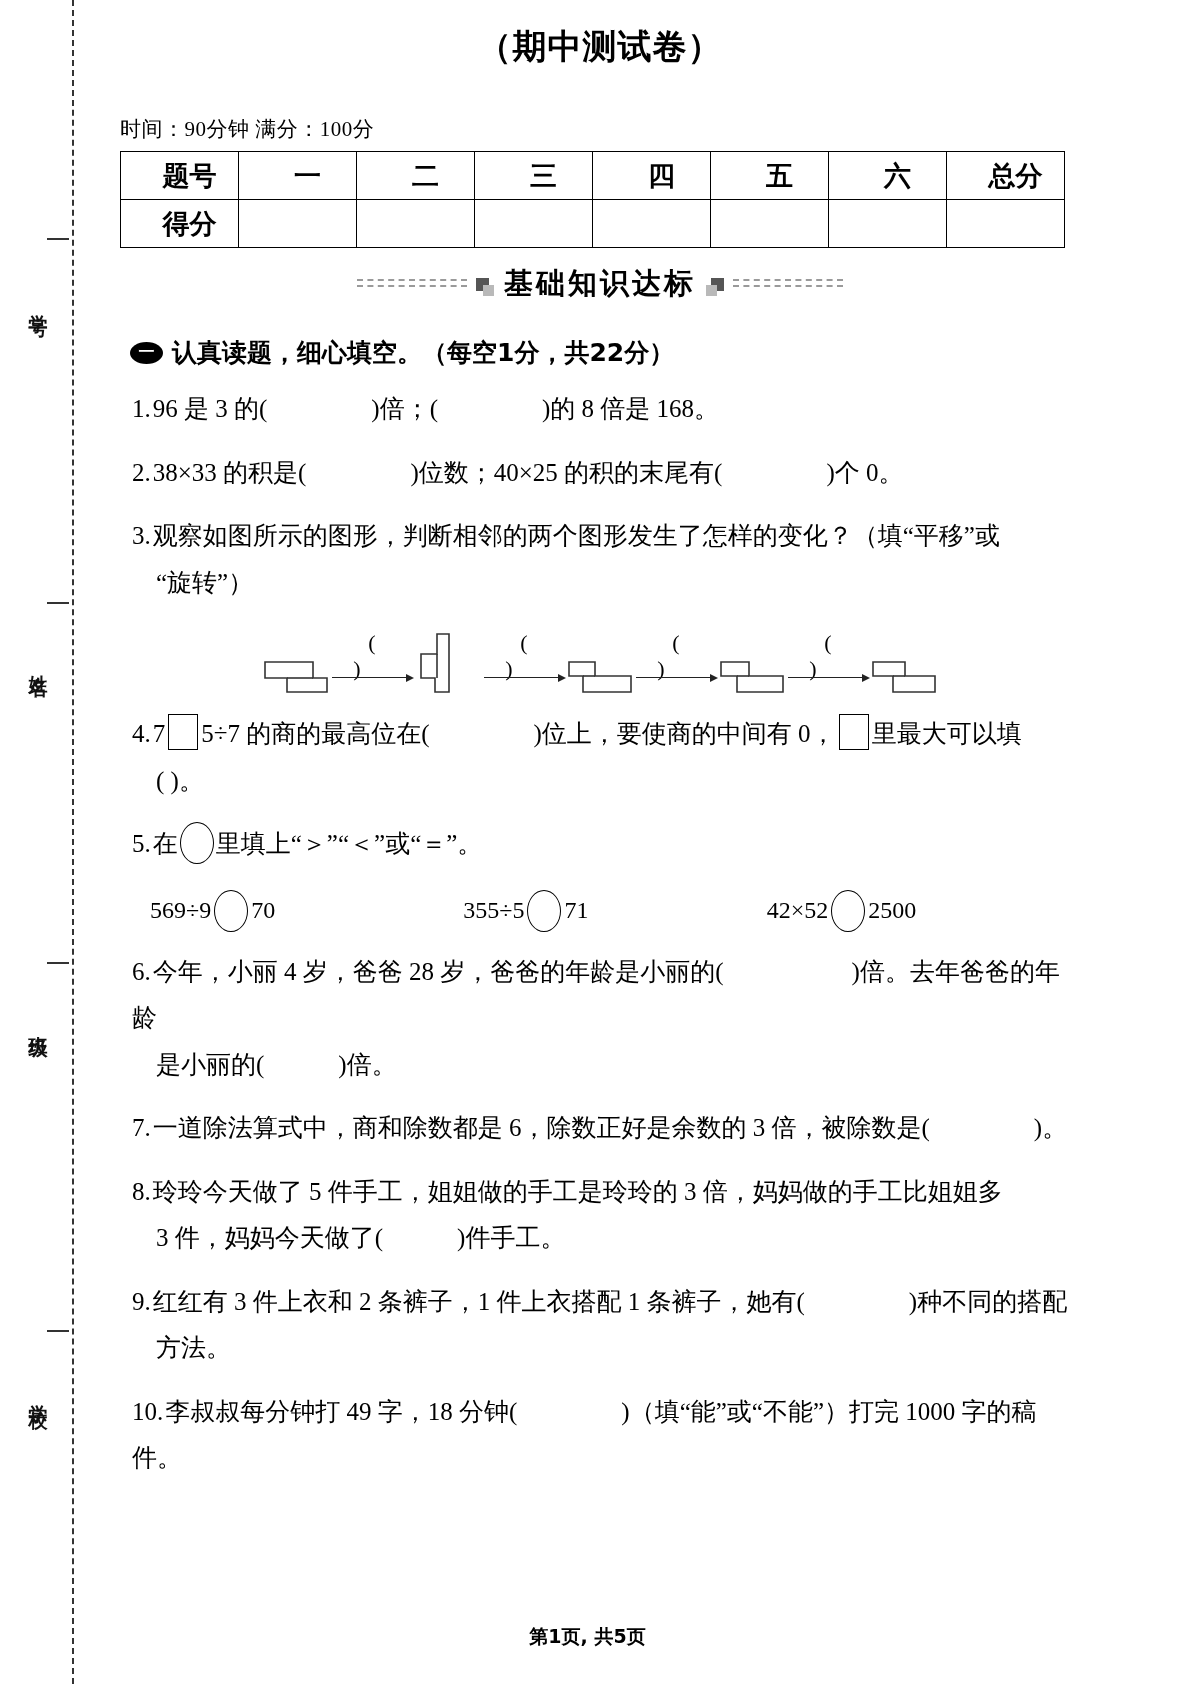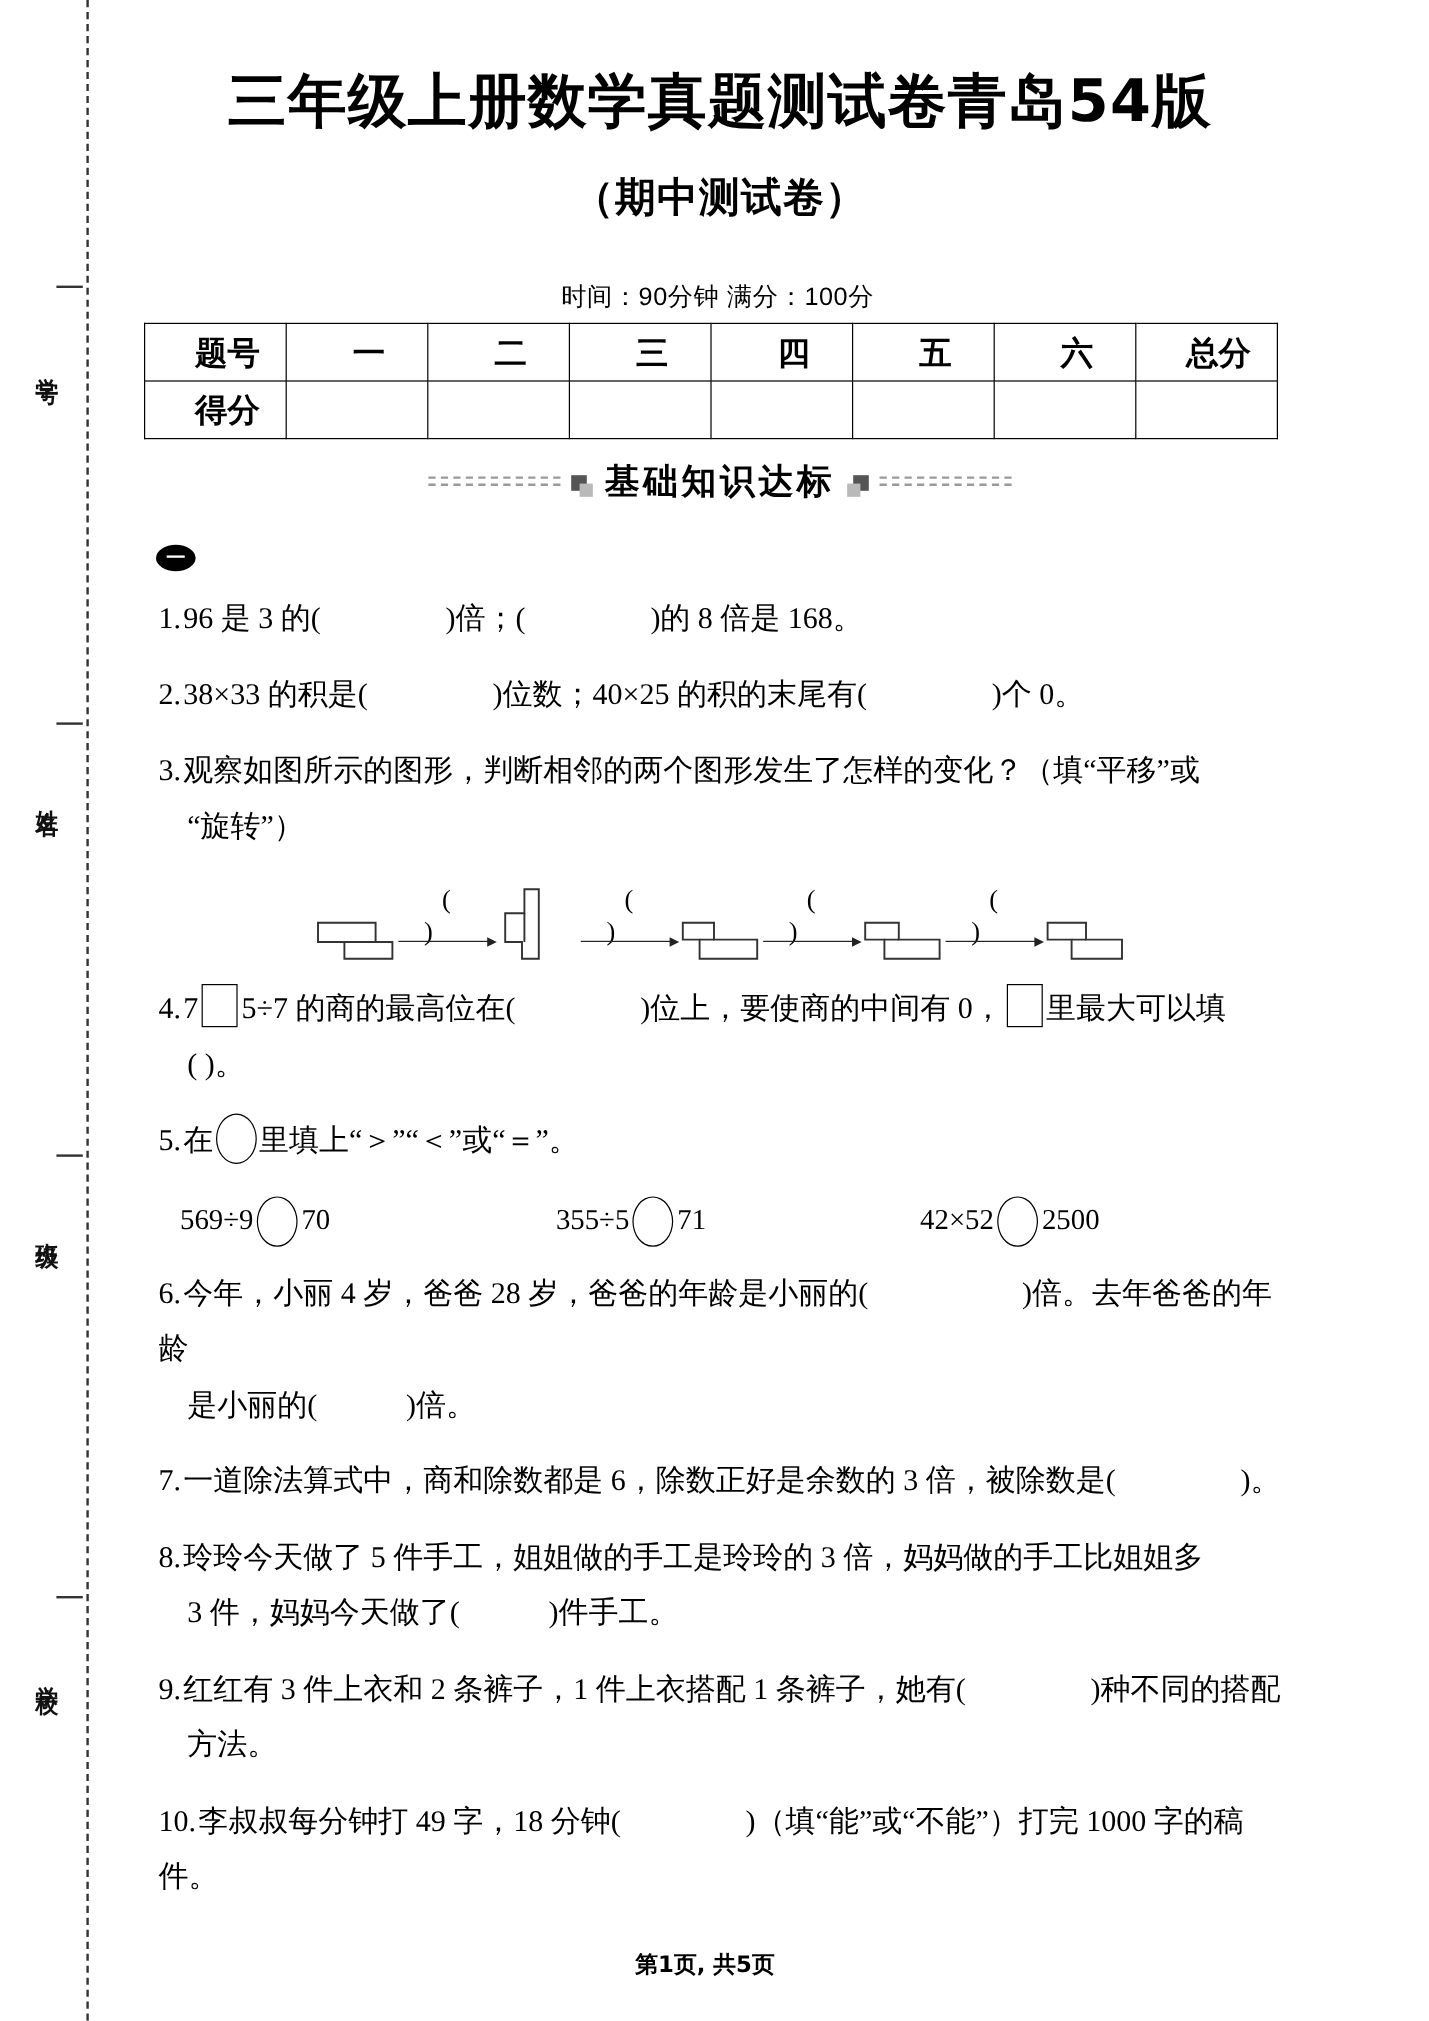--- a/index.html
+++ b/index.html
@@ -49,22 +49,22 @@
   }
   h2.subtitle {
     font-family: "DejaVu Sans", "Liberation Sans", sans-serif;
     font-weight: 700;
     font-size: 34px;
     text-align: center;
     margin-top: 24px;
     letter-spacing: 1px;
   }
   .meta-line {
-    text-align: center;
-    font-family: Liberation Sans, sans-serif;
+    text-align: left;
+    font-family: Liberation Serif, serif;
     font-size: 21px;
     margin-top: 45px;
     padding-right: 4px;
     letter-spacing: 0.5px;
   }
 
   
   table.score {
     border-collapse: collapse;
     width: 945px;
@@ -207,21 +207,20 @@
   <div class="mark-dash md2"></div>
   <div class="mark-dash md3"></div>
   <div class="mark-dash md4"></div>
   <div class="vlabel l1">学号：</div>
   <div class="vlabel l2">姓名：</div>
   <div class="vlabel l3">班级：</div>
   <div class="vlabel l4">学校：</div>
 
   <div class="content">
 
-    <h1 class="title">三年级上册数学真题测试卷青岛54版</h1>
     <h2 class="subtitle">（期中测试卷）</h2>
     <div class="meta-line">时间：90分钟  满分：100分</div>
 
     <table class="score">
       <tbody>
           <tr>
         <td class="hdr">题号</td>
         <td>一</td>
         <td>二</td>
         <td>三</td>
@@ -252,20 +251,21 @@
       <span class="btxt">基础知识达标</span>
       <span class="sq flip"></span>
       <span class="deco">
           <i></i>
           <i></i>
         </span>
     </div>
 
     <div class="sec-head">
       <span class="ellipse-num">一</span>
+      <span>认真读题，细心填空。（每空1分，共22分）</span>
     </div>
 
     <div class="q">
       <span class="idx">1.</span><span>96 是 3 的(</span><span class="blank-md"></span><span>)倍；(</span><span class="blank-md"></span><span>)的 8 倍是 168。</span>
     </div>
 
     <div class="q">
       <span class="idx">2.</span><span>38×33 的积是(</span><span class="blank-md"></span><span>)位数；40×25 的积的末尾有(</span><span class="blank-md"></span><span>)个 0。</span>
     </div>
 

